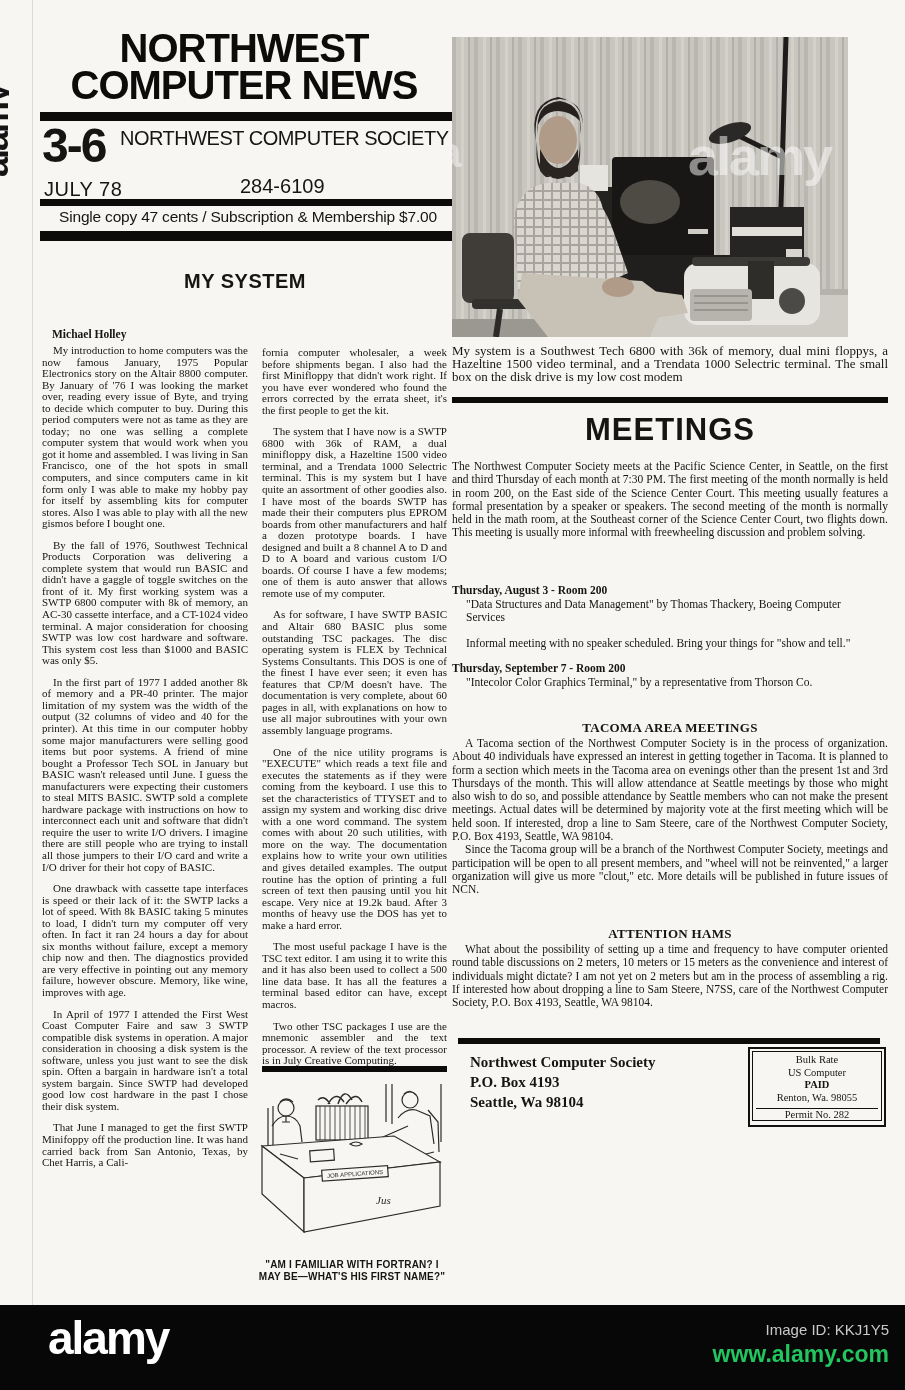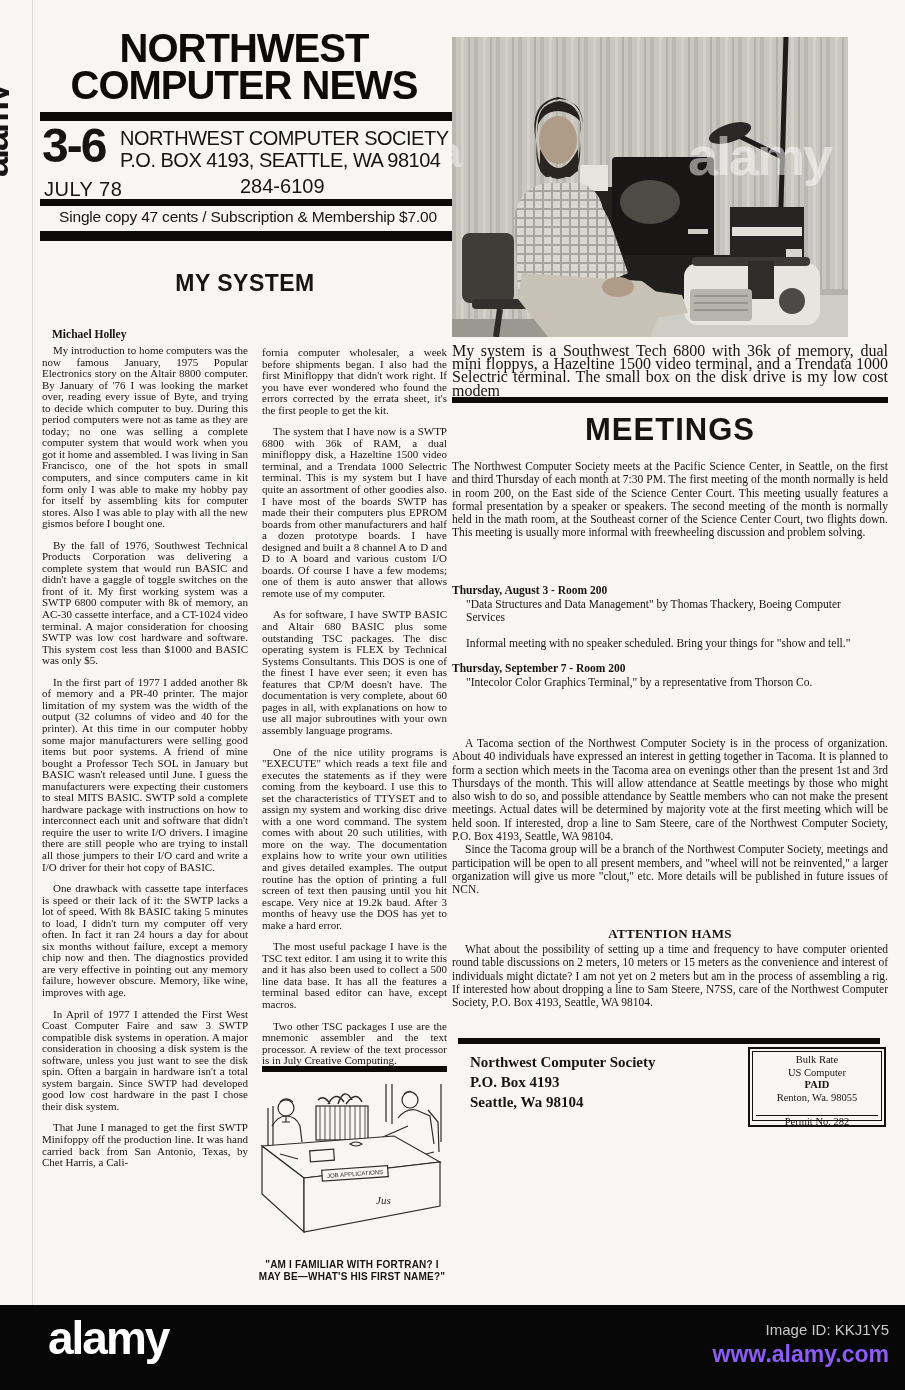--- a/index.html
+++ b/index.html
@@ -10,55 +10,55 @@
   .sans{font-family:"Liberation Sans",sans-serif;}
   
   #mast-title{left:48px;top:30px;width:392px;text-align:center;font-weight:bold;
      font-size:40px;line-height:37px;letter-spacing:-1px;color:#0d0c0b;}
   #issue-no{left:42px;top:122px;font-weight:bold;font-size:48px;line-height:48px;letter-spacing:-2px;}
   .soc-line{left:120px;width:335px;font-size:20px;line-height:22px;letter-spacing:-0.5px;white-space:nowrap;}
   #mast-date{left:44px;top:178px;font-size:20px;letter-spacing:0.5px;}
   #mast-phone{left:240px;top:175px;font-size:20px;text-align:center;}
   #price-line{left:43px;top:208px;width:410px;font-size:15.5px;letter-spacing:-0.2px;white-space:nowrap;text-align:center;}
   
-  #article-title{left:40px;top:270px;width:410px;text-align:center;font-weight:bold;font-size:23px;letter-spacing:0.5px;}
+  #article-title{left:40px;top:270px;width:410px;text-align:center;font-weight:bold;font-size:20px;letter-spacing:0.5px;}
   #byline{left:52px;top:328px;font-weight:bold;font-size:11.5px;}
   .col{position:absolute;text-align:justify;font-size:11px;line-height:11.55px;}
   .col p{margin:0 0 10px 0;text-indent:11px;}
   .col p.no-indent{text-indent:0;}
   
   .rc-body{position:absolute;text-align:justify;font-size:11.5px;line-height:13.3px;}
   .rc-body p{margin:0;}
   .rc-body p.ind{text-indent:13px;}
   .sec-head-sm{position:absolute;width:436px;text-align:center;font-weight:bold;font-size:13px;letter-spacing:0.3px;}
   #meetings-title{left:452px;top:412px;width:436px;text-align:center;font-weight:bold;font-size:31px;letter-spacing:1px;}
   .mtg-item{margin:12px 0 5px 0;}
   .mtg-h{font-weight:bold;font-size:11.5px;line-height:13.5px;}
   .mtg-b{font-size:11.5px;line-height:13.5px;padding-left:14px;}
   
   .mail-line{font-weight:bold;font-size:15px;line-height:20px;}
   #stamp-box{left:748px;top:1047px;width:138px;height:80px;border:2px solid #111;box-sizing:border-box;background:#f7f6f2;}
   #stamp-inner{margin:2px;border:1px solid #111;height:70px;box-sizing:border-box;text-align:center;
      font-size:10.5px;line-height:12.6px;padding-top:2px;}
   #stamp-inner .paid{font-weight:bold;}
-  #stamp-inner .permit{border-top:1px solid #111;margin:11px 3px;}
+  #stamp-inner .permit{border-top:1px solid #111;margin:4px 3px;}
   
   #photo{left:452px;top:37px;width:396px;height:300px;overflow:hidden;background:#c9c6c1;}
   
-  #photo-caption{left:452px;top:344px;width:436px;font-size:16px;line-height:13.2px;text-align:justify;}
+  #photo-caption{left:452px;top:344px;width:436px;font-size:13px;line-height:13.2px;text-align:justify;}
   
   #cartoon{left:258px;top:1082px;width:189px;height:175px;}
   #cartoon-caption{left:256px;top:1259px;width:192px;text-align:center;font-weight:bold;
      font-size:10px;line-height:12px;letter-spacing:0.2px;}
   
   #alamy-bar{left:0;top:1305px;width:905px;height:85px;background:#070707;z-index:20;}
   #alamy-logo{position:absolute;left:48px;top:6px;color:#fff;font-weight:bold;font-size:46px;
      font-family:"Liberation Sans",sans-serif;letter-spacing:-2px;}
   #alamy-id{position:absolute;right:16px;top:16px;color:#c9c9c9;font-size:15px;font-family:"Liberation Sans",sans-serif;}
-  #alamy-url{position:absolute;right:16px;top:36px;color:#8b5cf6;font-weight:bold;font-size:23px;font-family:"Liberation Sans",sans-serif;}
+  #alamy-url{position:absolute;right:16px;top:36px;color:#22c55e;font-weight:bold;font-size:23px;font-family:"Liberation Sans",sans-serif;}
   
   #page-edge-line{left:32px;top:0;width:1px;height:1305px;background:#dcdad6;}
   #edge-watermark{left:0;top:85px;width:9px;height:115px;overflow:hidden;}
   #edge-watermark span{display:block;writing-mode:vertical-rl;transform:rotate(180deg);
      font-family:"Liberation Sans",sans-serif;font-weight:bold;font-size:36px;color:#141414;margin-left:-25px;letter-spacing:-2px;}
 </style>
 </head>
 <body>
 
 <div id="page">
@@ -68,21 +68,20 @@
     <span>alamy</span>
   </div>
 
   <div id="mast-title" class="abs sans">
     <div>NORTHWEST</div>
     <div>COMPUTER NEWS</div>
   </div>
   <div class="rule" style="left:40px;top:112px;width:412px;height:9px;"></div>
   <div id="issue-no" class="abs sans">3-6</div>
   <div class="abs sans soc-line" style="top:127px;">NORTHWEST COMPUTER SOCIETY</div>
-  <div class="abs sans soc-line" style="top:149px;">P.O. BOX 4193, SEATTLE, WA 98104</div>
   <div id="mast-date" class="abs sans">JULY 78</div>
   <div id="mast-phone" class="abs sans">284-6109</div>
   <div class="rule" style="left:40px;top:199px;width:412px;height:7px;"></div>
   <div id="price-line" class="abs sans">Single copy   47 cents   /  Subscription &amp; Membership $7.00</div>
   <div class="rule" style="left:40px;top:231px;width:412px;height:10px;"></div>
 
   <div id="photo" class="abs">
     <svg width="396" height="300" viewBox="0 0 396 300">
       <defs>
         <pattern id="curtain" width="22" height="300" patternUnits="userSpaceOnUse">
@@ -254,20 +253,21 @@
     </div>
     <div class="mtg-item">
       <div class="mtg-b" style="width:400px;">Informal meeting with no speaker scheduled. Bring your things for "show and tell."</div>
     </div>
     <div class="mtg-item">
       <div class="mtg-h">Thursday, September 7 - Room 200</div>
       <div class="mtg-b" style="width:360px;">"Intecolor Color Graphics Terminal," by a representative from Thorson Co.</div>
     </div>
   </div>
 
+  <div class="sec-head-sm" style="left:452px;top:720px;">TACOMA AREA MEETINGS</div>
   <div class="rc-body" style="left:452px;top:737px;width:436px;">
     <p class="ind">A Tacoma section of the Northwest Computer Society is in the process of organization. About 40 individuals have expressed an interest in getting together in Tacoma. It is planned to form a section which meets in the Tacoma area on evenings other than the present 1st and 3rd Thursdays of the month. This will allow attendance at Seattle meetings by those who might also wish to do so, and possible attendance by Seattle members who can not make the present meetings. Actual dates will be determined by majority vote at the first meeting which will be held soon. If interested, drop a line to Sam Steere, care of the Northwest Computer Society, P.O. Box 4193, Seattle, WA 98104.</p>
     <p class="ind">Since the Tacoma group will be a branch of the Northwest Computer Society, meetings and participation will be open to all present members, and "wheel will not be reinvented," a larger organization will give us more "clout," etc. More details will be published in future issues of NCN.</p>
   </div>
 
   <div class="sec-head-sm" style="left:452px;top:926px;">ATTENTION HAMS</div>
   <div class="rc-body" style="left:452px;top:943px;width:436px;">
     <p class="ind">What about the possibility of setting up a time and frequency to have computer oriented round table discussions on 2 meters, 10 meters or 15 meters as the convenience and interest of individuals might dictate? I am not yet on 2 meters but am in the process of assembling a rig. If interested how about dropping a line to Sam Steere, N7SS, care of the Northwest Computer Society, P.O. Box 4193, Seattle, WA 98104.</p>
   </div>
 

